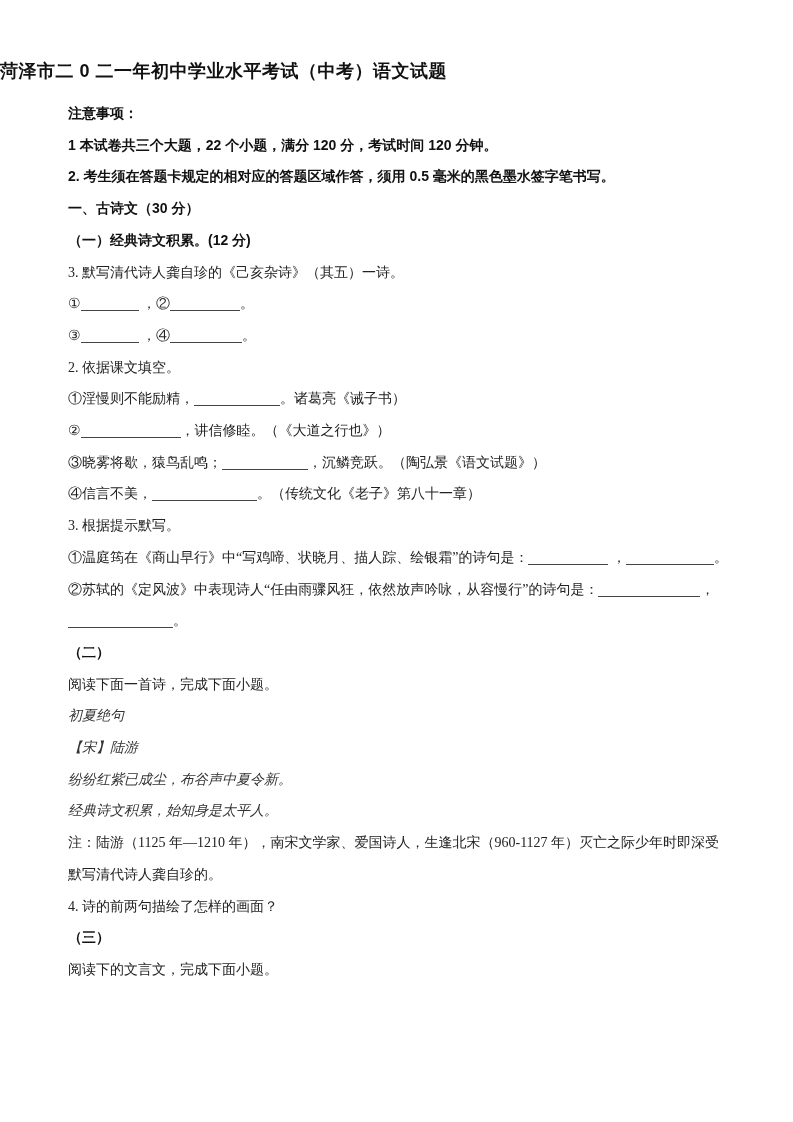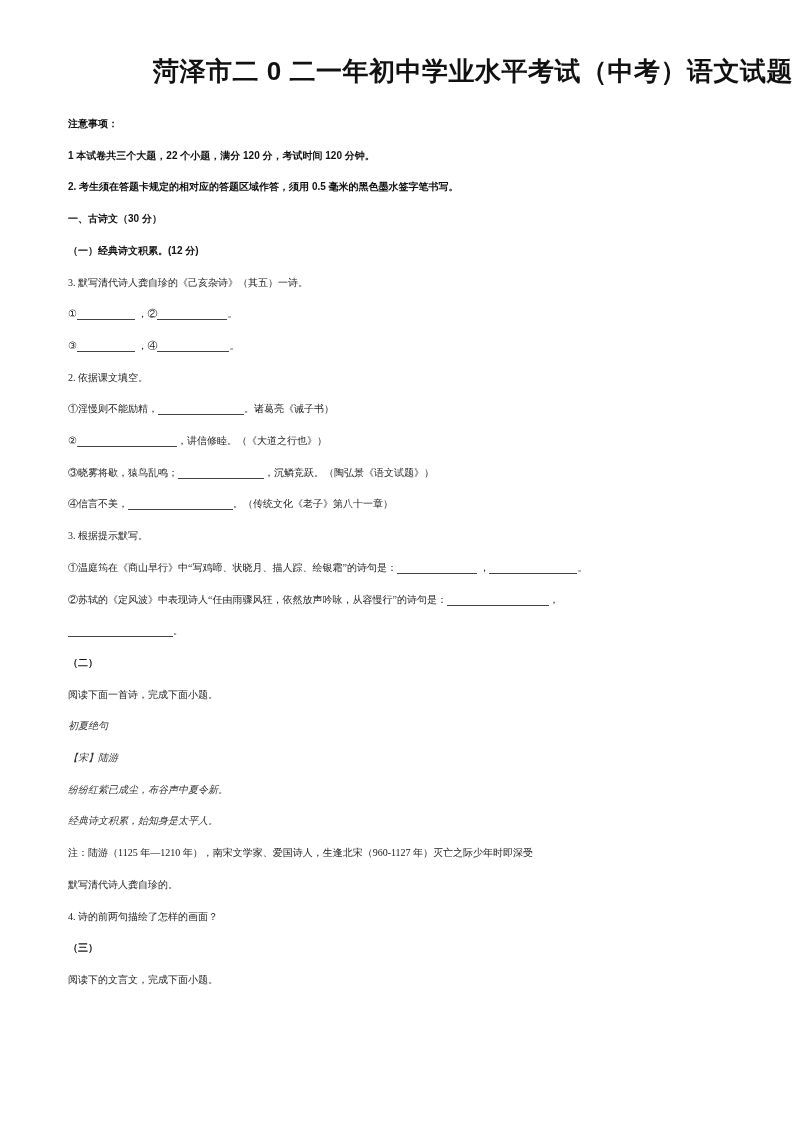--- a/index.html
+++ b/index.html
@@ -11,32 +11,32 @@
     position: relative;
     width: 793px;
     height: 1122px;
     background: #ffffff;
     color: #1c1c1c;
     overflow: hidden;
   }
   .doc-title {
     margin: 0;
     padding-top: 56px;
-    text-align: right;
+    text-align: left;
     font-family: "Liberation Sans", sans-serif;
     font-weight: bold;
-    font-size: 26px;
+    font-size: 18px;
     line-height: 30px;
     letter-spacing: 0.5px;
     color: #111;
   }
   .doc-body {
-    margin: 22px 54px 0 68px;
+    margin: 12px 54px 0 68px;
     font-family: "Liberation Serif", serif;
-    font-size: 10px;
+    font-size: 14px;
     line-height: 31.7px;
     color: #222;
   }
   .doc-body p.line {
     margin: 0;
     white-space: nowrap;
   }
   .doc-body p.bold {
     font-family: "Liberation Sans", sans-serif;
     font-weight: bold;

